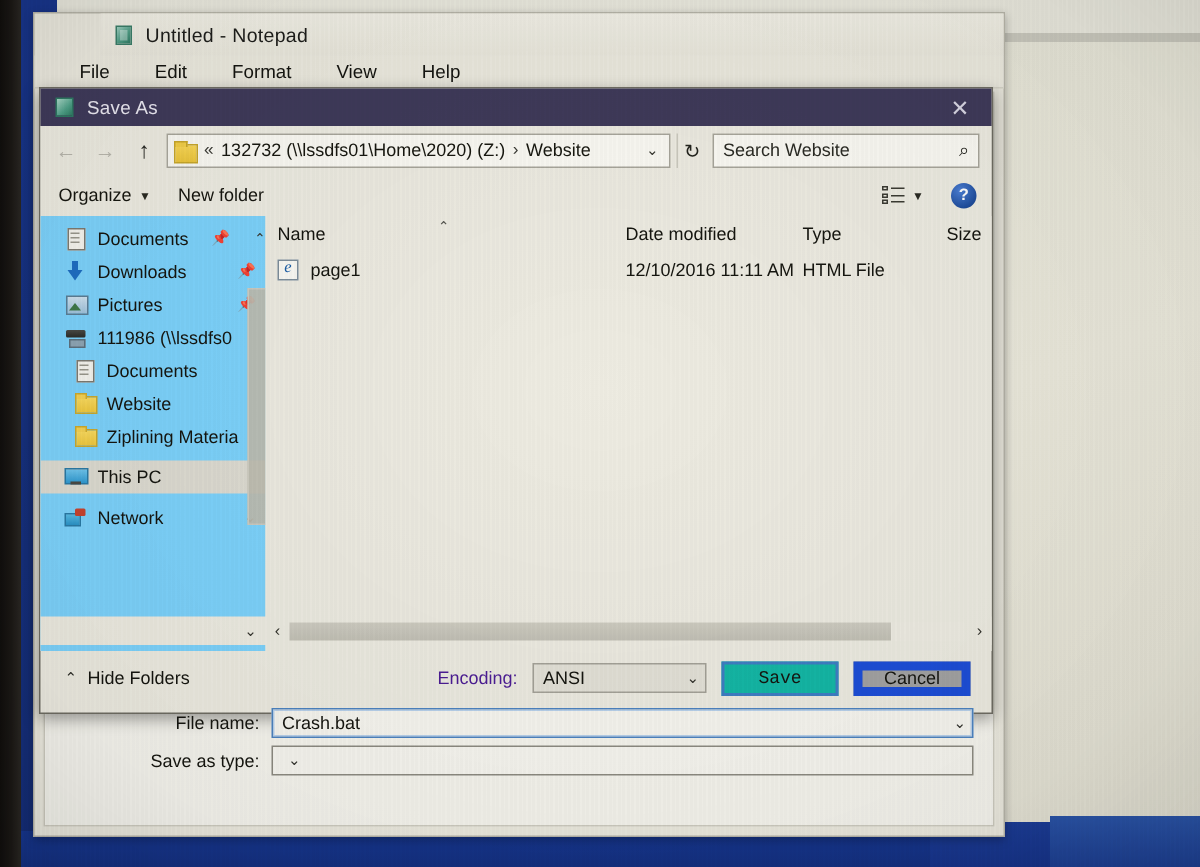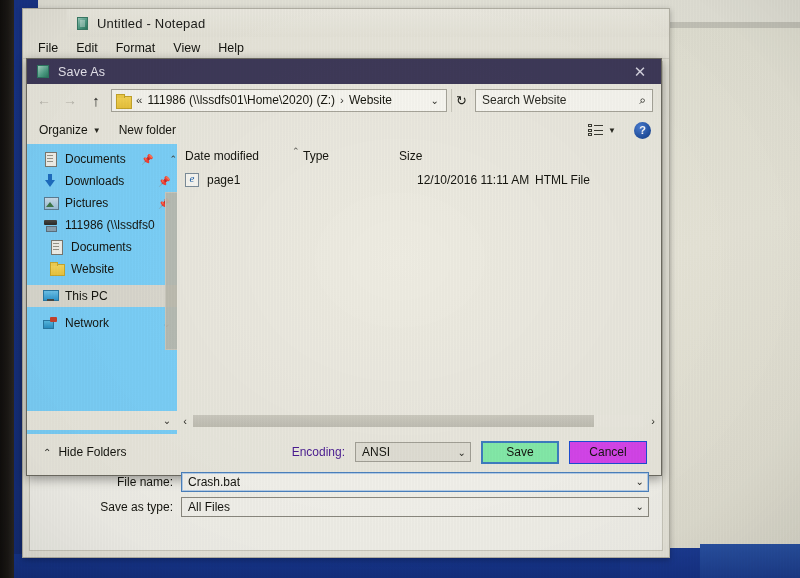--- a/index.html
+++ b/index.html
@@ -78,22 +78,22 @@
     position:absolute; left:2px; top:1px; width:11px; height:13px;
     background: linear-gradient(135deg,#9fcfc0 0%, #4f9e86 55%, #2f7a63 100%);
     border: 1px solid #3a7d68;
   }
   .np-icon .pg:after {
     content:""; position:absolute; left:2px; top:2px; right:2px; bottom:2px;
     background: rgba(255,255,255,.35);
   }
   #np-title { font-size: 13px; color: #1d1d1a; letter-spacing: .2px; }
   #np-menu {
-    height: 22px; display: flex; align-items: center; gap: 0;
-    padding-left: 6px; background: #eceadf;
+    height: 22px; display: flex; align-items: center; gap: 12px;
+    padding-left: 21px; background: #eceadf;
     border-bottom: 1px solid #d8d6ca;
   }
   .np-menu-item {
     font-size: 12.5px; color: #14140f; padding: 1px 9px; cursor: default;
   }
   #np-body {
     position: absolute; left: 6px; right: 6px; top: 52px; bottom: 6px;
     background: #f7f6ef; border: 1px solid #cfcdc1;
   }
 
@@ -369,25 +369,25 @@
   }
   .hide-folders { font-size: 12px; color:#15150f; display:flex; align-items:center; gap:7px; cursor: default;}
   .hf-caret { font-size: 10px; color:#2a2a24; }
   .act-spacer { flex:1; }
   .enc-label { font-size: 12px; color:#4c1d95; }
   .enc-select {
     width: 116px; height: 20px; background:#e4e2d8; border:1px solid #a5a399;
     display:flex; align-items:center; padding: 0 4px 0 6px; font-size: 12px; color:#15150f;
   }
   .btn {
-    width: 78px; height: 23px; background:#d946ef; border:1px solid #1d4ed8;
+    width: 78px; height: 23px; background:#a3a3a3; border:6px solid #1d4ed8;
     display:flex; align-items:center; justify-content:center;
     font-size: 12px; color:#15150f; cursor: default;
   }
-  .btn.primary { border: 2px solid #3f7fc4; background:#86efac; }
+  .btn.primary { border: 2px solid #3f7fc4; background:#14b8a6;font-family:Liberation Mono, monospace; }
 </style>
 </head>
 <body>
 
 <div id="screen">
 
   <div id="wall-top"></div>
   <div id="wall"></div>
   <div id="desktop-left"></div>
   <div id="desktop-bottom"></div>
@@ -423,21 +423,21 @@
     </div>
 
     <div id="sa-navrow">
       <span class="navbtn">←</span>
       <span class="navbtn">→</span>
       <span class="navbtn up">↑</span>
 
       <div class="addrbar">
         <span class="folder-chip"></span>
         <span class="crumb-sep">«</span>
-        <span class="crumb">111986 (\\lssdfs01\Home\2020) (Z:)</span>
+        <span class="crumb">132732 (\\lssdfs01\Home\2020) (Z:)</span>
         <span class="crumb-sep">›</span>
         <span class="crumb">Website</span>
         <span class="addr-chev">⌄</span>
       </div>
       <span class="refresh-btn">↻</span>
 
       <div class="searchbox">
         <span class="ph">Search Website</span>
         <span class="search-ico">⌕</span>
       </div>
@@ -495,38 +495,43 @@
         <div class="side-item indent">
           <span class="ic ic-doc"></span>
           <span class="side-label">Documents</span>
         </div>
 
         <div class="side-item indent">
           <span class="ic ic-folder"></span>
           <span class="side-label">Website</span>
         </div>
 
+        <div class="side-item indent">
+          <span class="ic ic-folder"></span>
+          <span class="side-label">Ziplining Materia</span>
+        </div>
 
 
         <div class="side-item sel" style="margin-top:5px">
           <span class="ic ic-pc"></span>
           <span class="side-label">This PC</span>
         </div>
 
         <div class="side-item" style="margin-top:5px">
           <span class="ic ic-net"></span>
           <span class="side-label">Network</span>
           <span class="pin">⌄</span>
         </div>
 
         <div class="side-scroll"></div>
       </div>
 
       <div id="sa-filepane">
         <div id="col-header">
+          <span class="col-name">Name</span>
           <span class="col-date">Date modified</span>
           <span class="col-type">Type</span>
           <span class="col-size">Size</span>
           <span class="sort-caret">⌃</span>
         </div>
 
         <div class="file-row">
           <span class="file-name">
             <span class="ic-html"></span>
             <span>page1</span>
@@ -551,21 +556,20 @@
       <div class="form-row">
         <span class="form-label">File name:</span>
         <span class="form-field focus">
           <span class="field-val">Crash.bat</span>
           <span class="field-chev">⌄</span>
         </span>
       </div>
       <div class="form-row">
         <span class="form-label">Save as type:</span>
         <span class="form-field">
-          <span class="field-val">All Files</span>
           <span class="field-chev">⌄</span>
         </span>
       </div>
     </div>
 
     <div id="sa-actions">
       <span class="hide-folders">
         <span class="hf-caret">⌃</span>
         <span>Hide Folders</span>
       </span>

